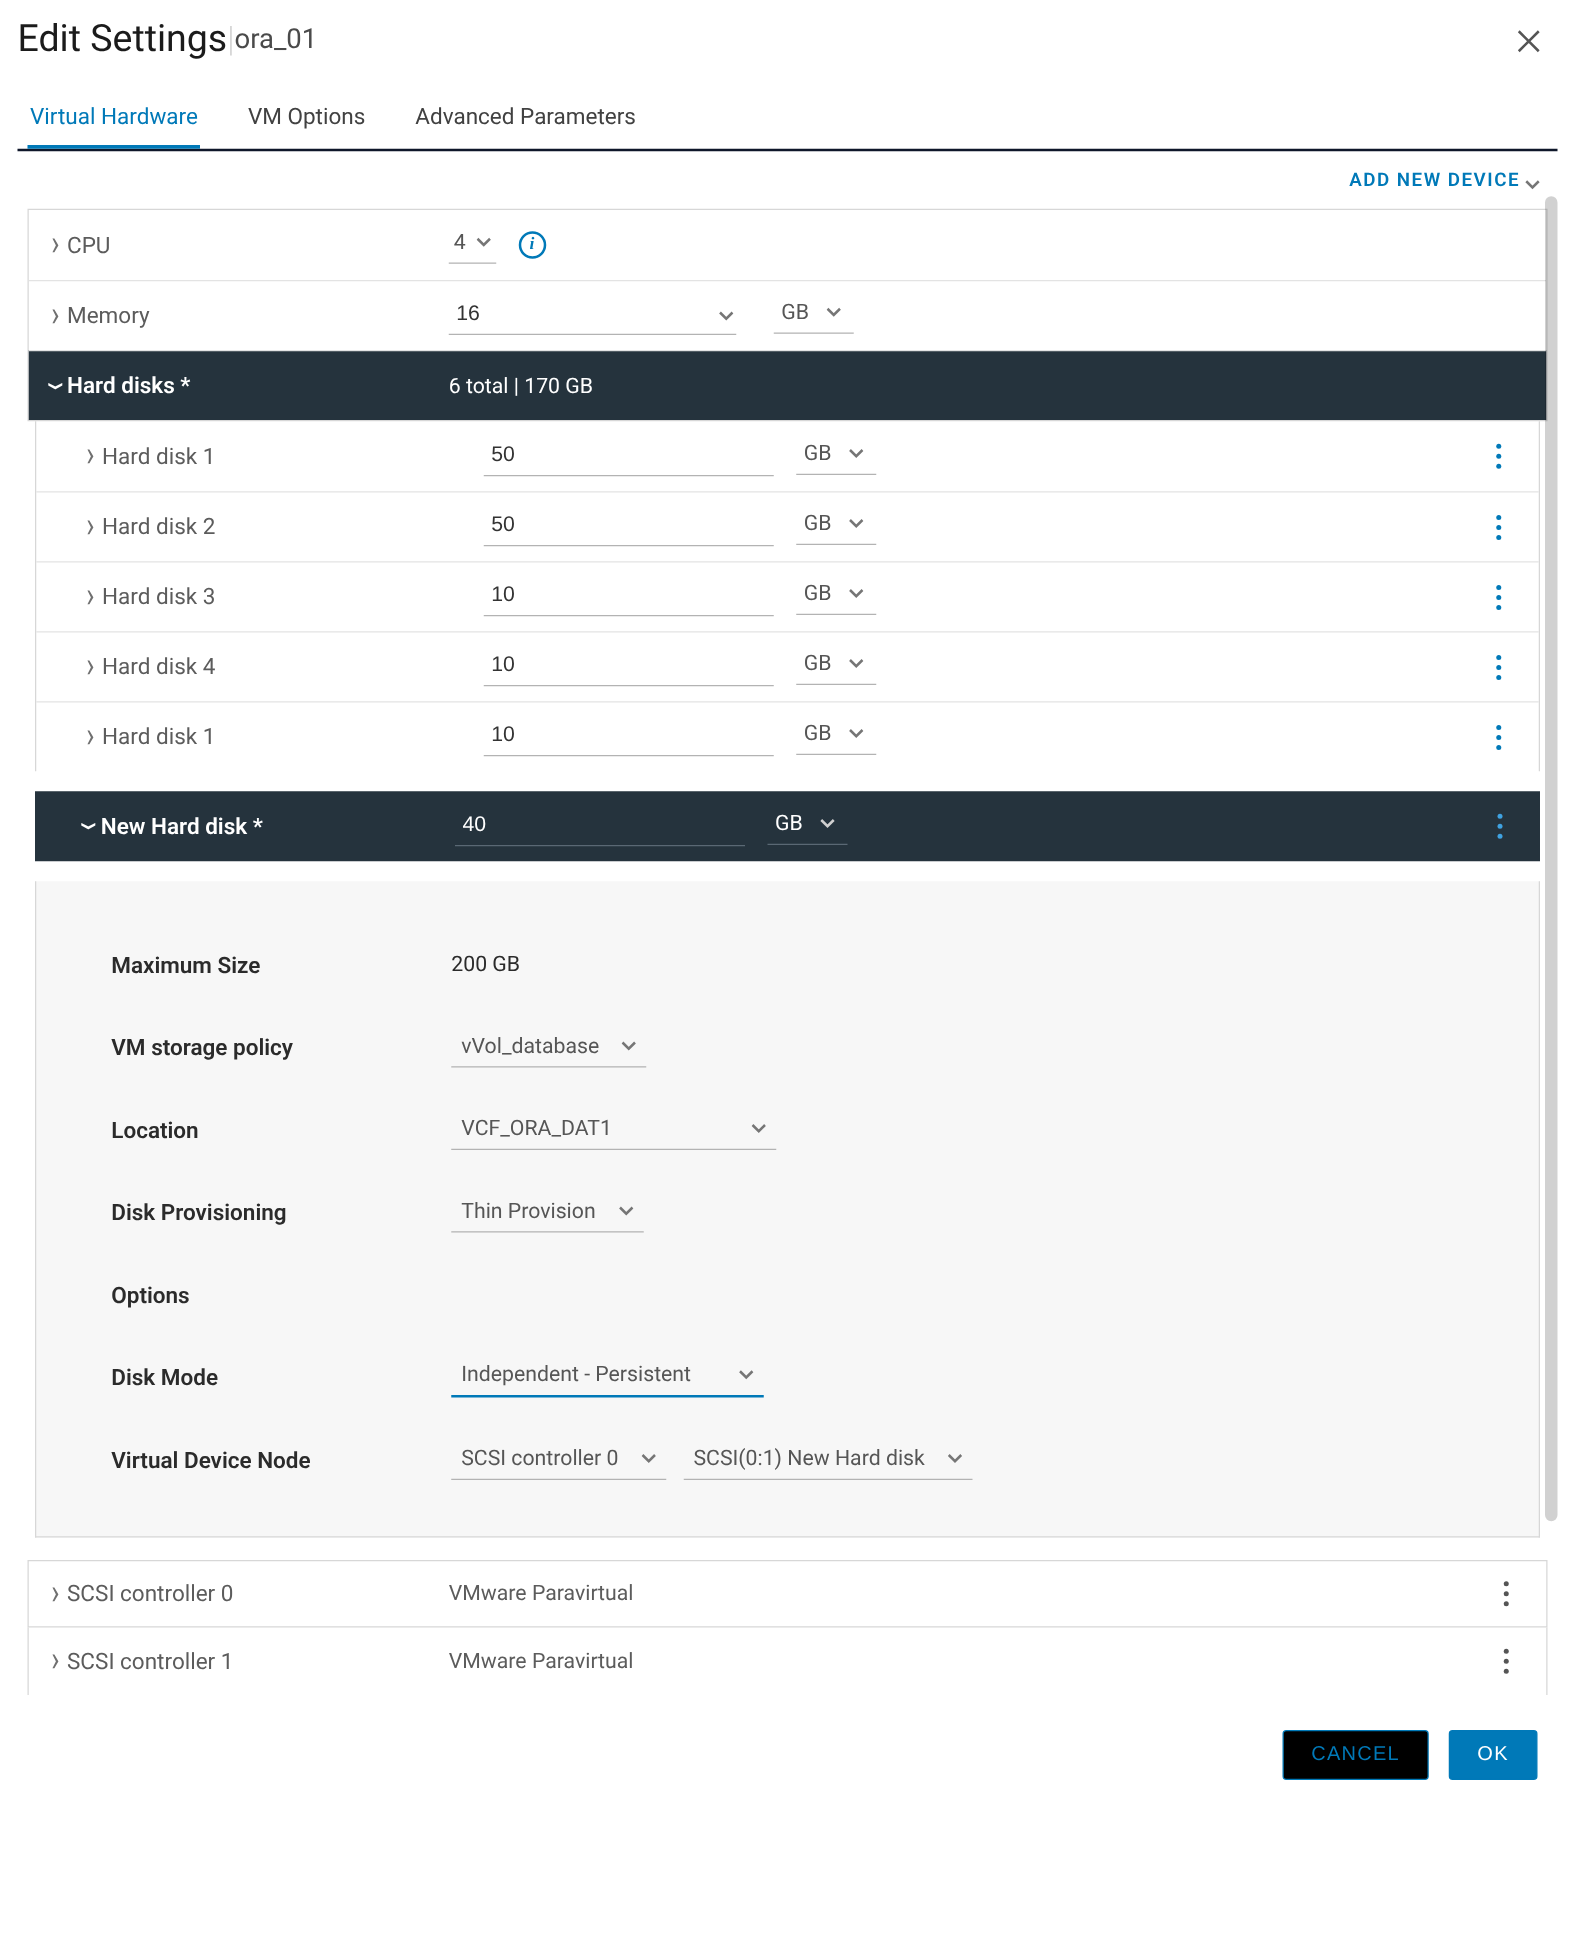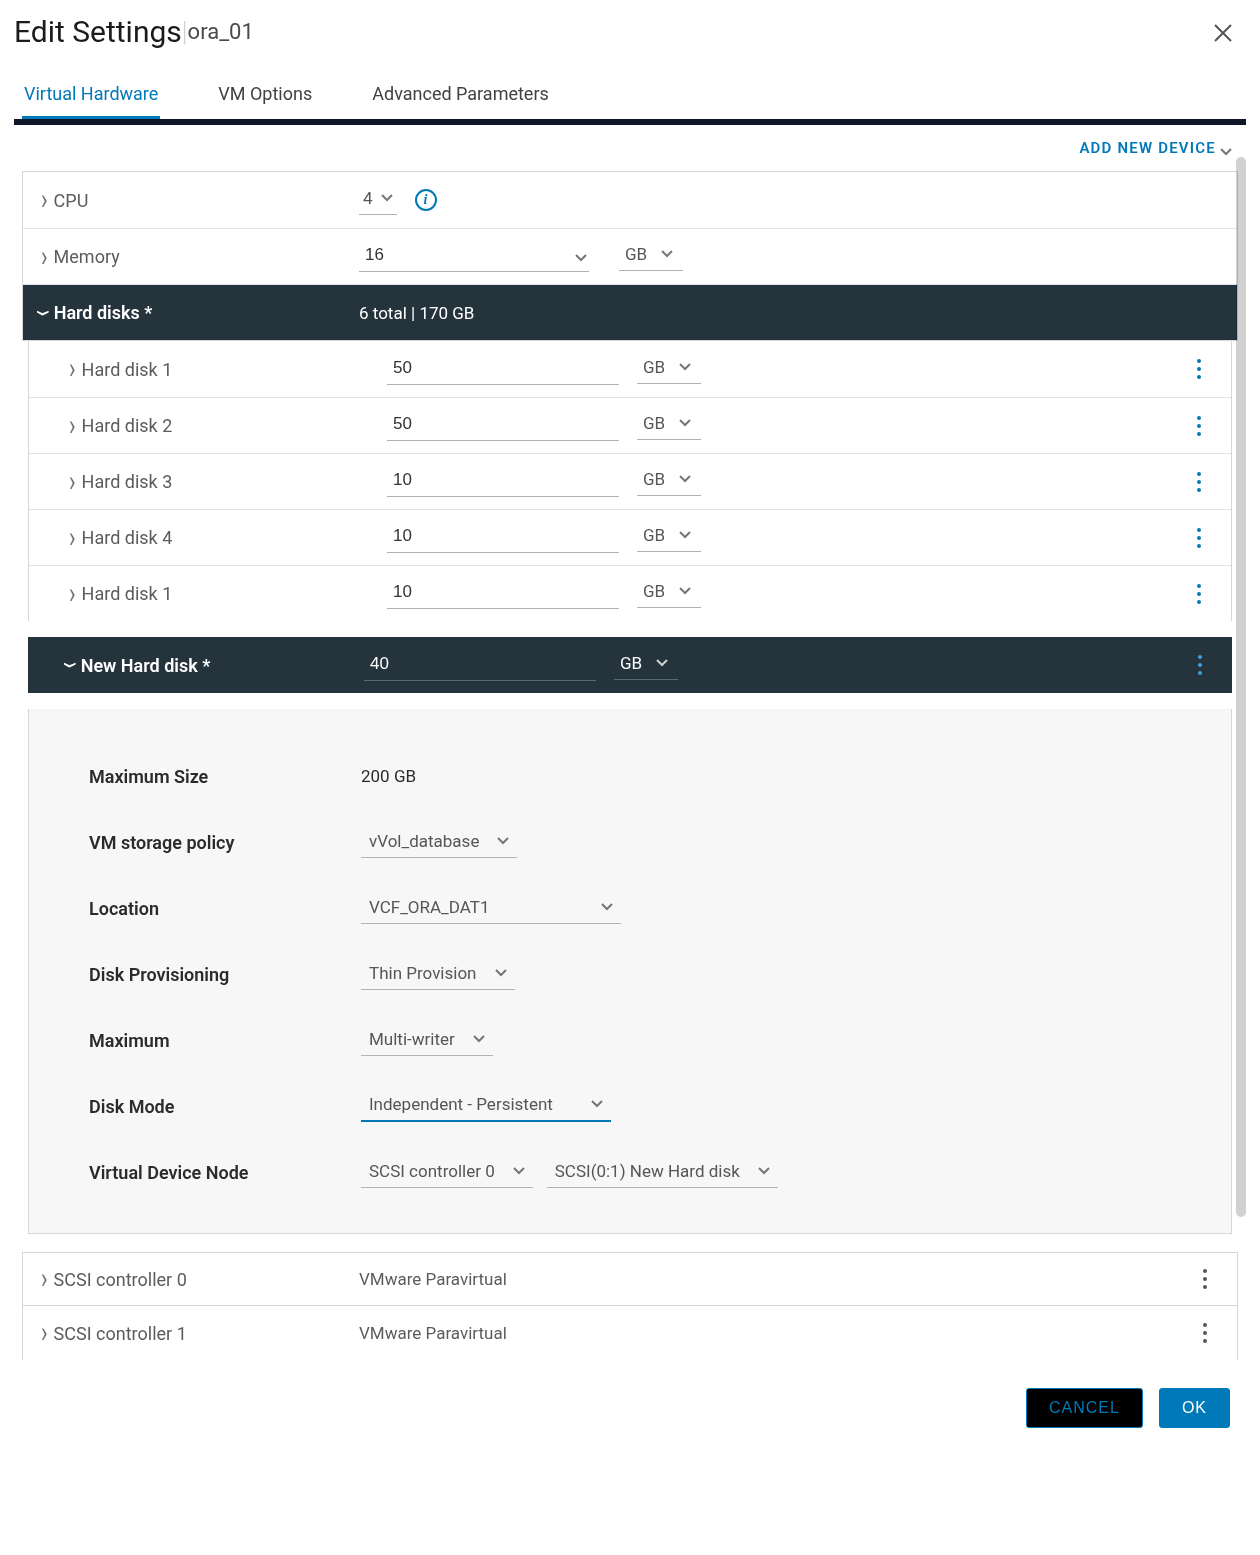--- a/index.html
+++ b/index.html
@@ -3,21 +3,21 @@
 <meta charset="utf-8">
 <style>
   * { box-sizing: border-box; margin: 0; padding: 0; }
   body { font-family: -apple-system, BlinkMacSystemFont, "Segoe UI", Roboto, Helvetica, Arial, sans-serif; font-size: 17px; color: #333; background: #fff; width: 1260px; }
   .dialog { padding: 14px 14px 0 14px; position: relative; }
   .header { display: flex; align-items: center; margin-bottom: 24px; }
   .title { font-size: 30px; font-weight: 400; color: #1b1b1b; }
   .sep { color: #c6c6c6; font-size: 28px; font-weight: 200; }
   .subtitle { font-size: 22px; color: #4a4a4a; }
   .close { position: absolute; right: 26px; top: 22px; cursor: pointer; color: #555; }
-  .tabs { display: flex; border-bottom: 6px solid #0f172a; gap: 56px; padding-left: 8px; }
+  .tabs { display: flex; border-bottom: 2px solid #0f172a; gap: 36px; padding-left: 8px; }
   .tab { padding: 10px 2px 12px 2px; font-size: 18px; color: #414141; cursor: pointer; border-bottom: 3px solid transparent; }
   .tab.active { color: #0079b8; border-bottom-color: #0079b8; }
   .toolbar-row { display: flex; justify-content: flex-end; padding: 14px 14px 14px 0; }
   .add-device { color: #0079b8; letter-spacing: 1.2px; font-weight: 600; font-size: 15px; cursor: pointer; display: inline-flex; align-items: flex-end; gap: 4px; }
 
   .panel { border: 1px solid #d7d7d7; margin: 0 8px 0 8px; }
   .row { display: flex; align-items: center; padding: 10px 18px; border-top: 1px solid #e3e3e3; min-height: 56px; position: relative; }
   .row:first-child { border-top: none; }
   .row .label-col { display: flex; align-items: center; width: 318px; color: #5c5c5c; font-size: 18px; gap: 6px; }
   .row .value-col { display: flex; align-items: center; gap: 18px; flex: 1; }
@@ -309,29 +309,21 @@
       <div class="field-value">
         <span class="simple-select">
           <span>Thin Provision</span>
           <svg class="caret">
                 <path d="M1 2 L6 7 L11 2"></path>
               </svg>
         </span>
       </div>
     </div>
     <div class="drow">
-      <div class="field-label">Maximum</div>
-      <div class="field-value">
-        <span class="simple-select">
-          <span>Multi-writer</span>
-          <svg class="caret">
-                <path d="M1 2 L6 7 L11 2"></path>
-              </svg>
-        </span>
-      </div>
+      <div class="field-label">Options</div>
     </div>
     <div class="drow">
       <div class="field-label">Disk Mode</div>
       <div class="field-value">
         <span class="simple-select focused" style="min-width:250px; justify-content:space-between;">
           <span>Independent - Persistent</span>
           <svg class="caret">
                 <path d="M1 2 L6 7 L11 2"></path>
               </svg>
         </span>

